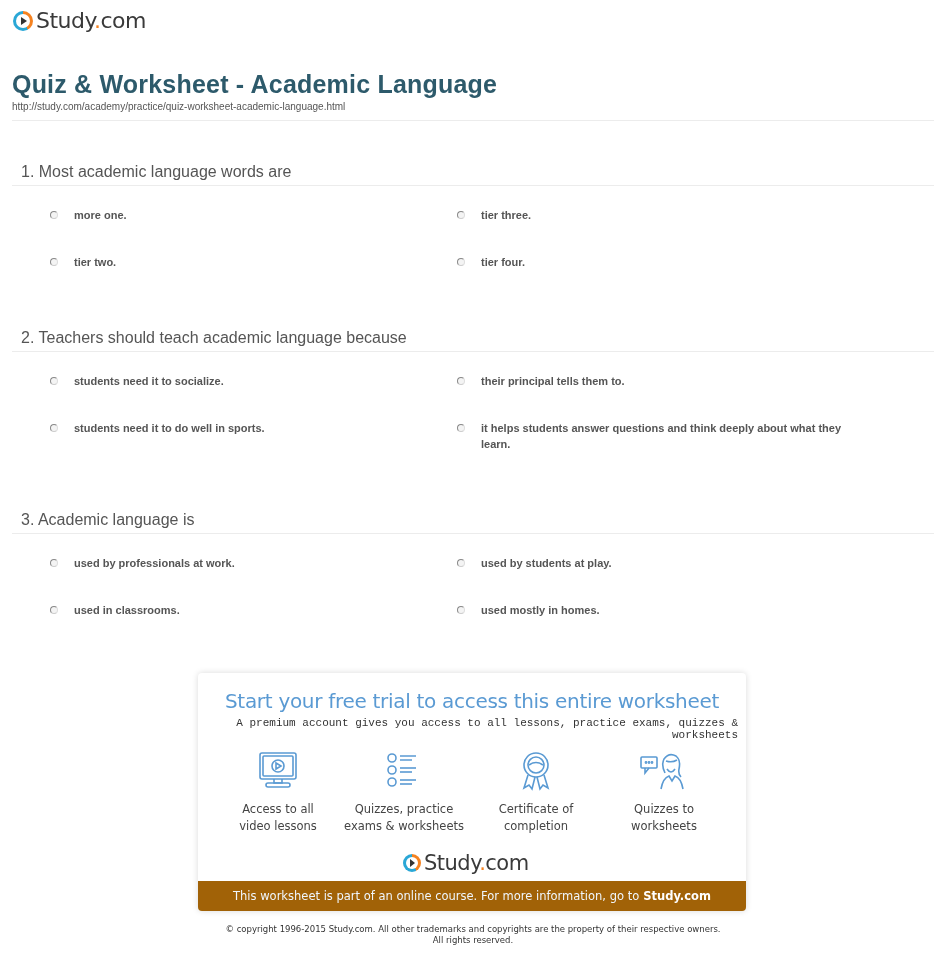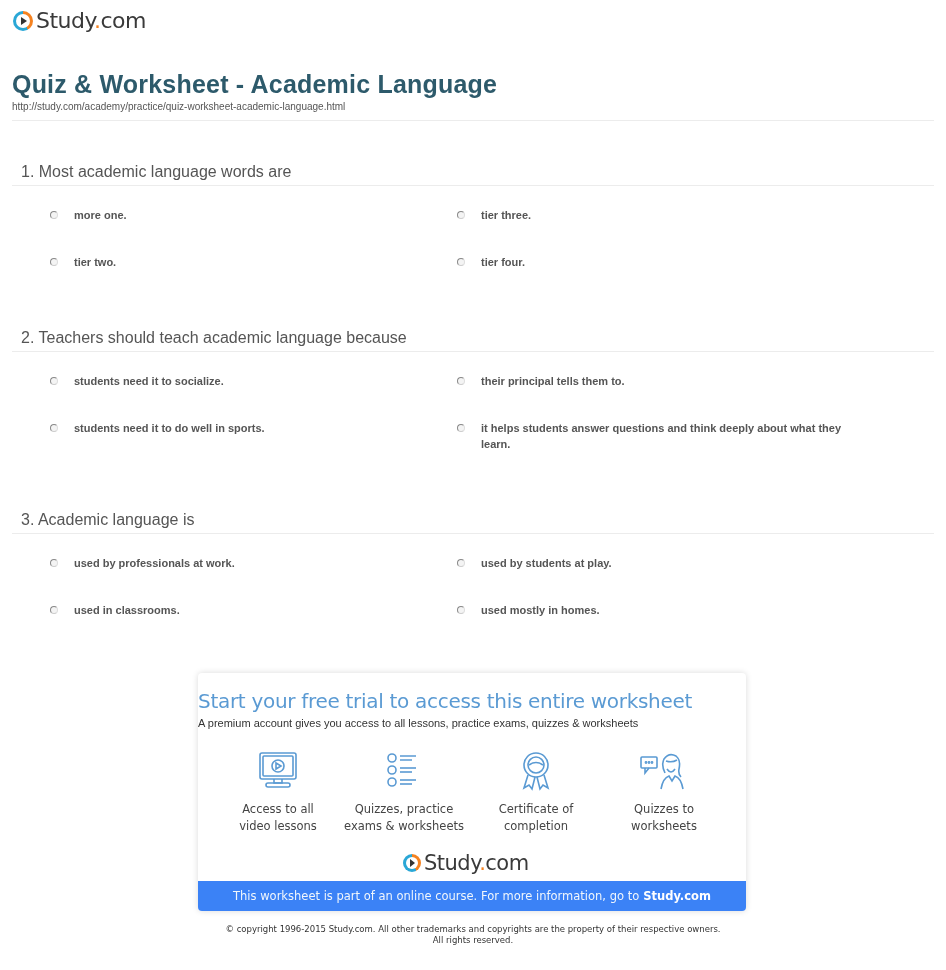--- a/index.html
+++ b/index.html
@@ -21,33 +21,33 @@
   .page-title { position: absolute; left: 12px; top: 70px; font-size: 25px; font-weight: bold; color: #2d5a6b; letter-spacing: 0.2px; }
   .page-url { position: absolute; left: 12px; top: 101px; font-size: 10px; color: #555; }
   .hr { position: absolute; left: 12px; right: 12px; height: 1px; background: #ececec; }
 
   .question { position: absolute; left: 12px; font-size: 16px; color: #555; font-family: "Liberation Sans", sans-serif; margin-left: 9px; }
   .option { position: absolute; display: flex; align-items: flex-start; font-size: 11px; font-weight: bold; color: #555; line-height: 16px; }
   .radio { width: 8px; height: 8px; border-radius: 50%; border: 1.5px solid #888; border-right-color: #ddd; border-bottom-color: #ccc; margin-top: 4px; margin-right: 16px; flex: 0 0 auto; background: #f4f4f4; }
   .option-text { width: 380px; }
 
   .promo { position: absolute; left: 198px; top: 673px; width: 548px; height: 238px; background: #fff; border-radius: 4px; box-shadow: 0 0 6px rgba(0,0,0,0.15); overflow: hidden; }
-  .promo-title { position: absolute; left: 0; right: 0; top: 16px; text-align: left; font-size: 20px; color: #5a9ad3; font-family: "DejaVu Sans", sans-serif; font-weight: normal; letter-spacing: -0.3px; }
-  .promo-sub { position: absolute; left: 0; right: 8px; top: 44px; text-align: left; font-size: 11px; color: #333; font-family: Liberation Sans, sans-serif; }
+  .promo-title { position: absolute; left: 0; right: 0; top: 16px; text-align: center; font-size: 20px; color: #5a9ad3; font-family: "DejaVu Sans", sans-serif; font-weight: normal; letter-spacing: -0.3px; }
+  .promo-sub { position: absolute; left: 0; right: 8px; top: 44px; text-align: right; font-size: 11px; color: #333; font-family: Liberation Mono, monospace; }
   .feature { position: absolute; top: 78px; width: 130px; text-align: center; }
   .feature svg { display: block; margin: 0 auto; }
   .feature-label { margin-top: 10px; font-size: 11.5px; line-height: 17px; color: #444; font-family: "DejaVu Sans", sans-serif; }
 
   #promo-logo { left: 205px; top: 178px; }
   #promo-logo .mark { width: 18px; height: 18px; background: conic-gradient(#f58220 0deg 150deg, #2aa7d6 150deg 360deg); }
   #promo-logo .mark::after { content: ""; position: absolute; left: 3px; top: 3px; width: 12px; height: 12px; border-radius: 50%; background: #fff; }
   #promo-logo .mark .tri { left: 7px; top: 5px; border-width: 4px 0 4px 5px; z-index: 2; }
   #promo-logo .word { font-size: 21px; margin-left: 3px; line-height: 24px; }
 
-  .banner { position: absolute; left: 0; right: 0; bottom: 0; height: 30px; background: #3b82f6; color: #f0f6fc; font-size: 11.5px; font-family: "DejaVu Sans", sans-serif; display: flex; align-items: center; justify-content: center; }
+  .banner { position: absolute; left: 0; right: 0; bottom: 0; height: 30px; background: #a16207; color: #f0f6fc; font-size: 11.5px; font-family: "DejaVu Sans", sans-serif; display: flex; align-items: center; justify-content: center; }
   .banner b { margin-left: 4px; color: #fff; }
 
   .copyright { position: absolute; left: 0; right: 0; top: 924px; text-align: center; font-size: 8.5px; line-height: 11px; color: #333; font-family: "DejaVu Sans", sans-serif; }
 </style>
 </head>
 <body>
 
 <div class="logo" id="top-logo">
   <span class="mark">
       <span class="tri"></span>

